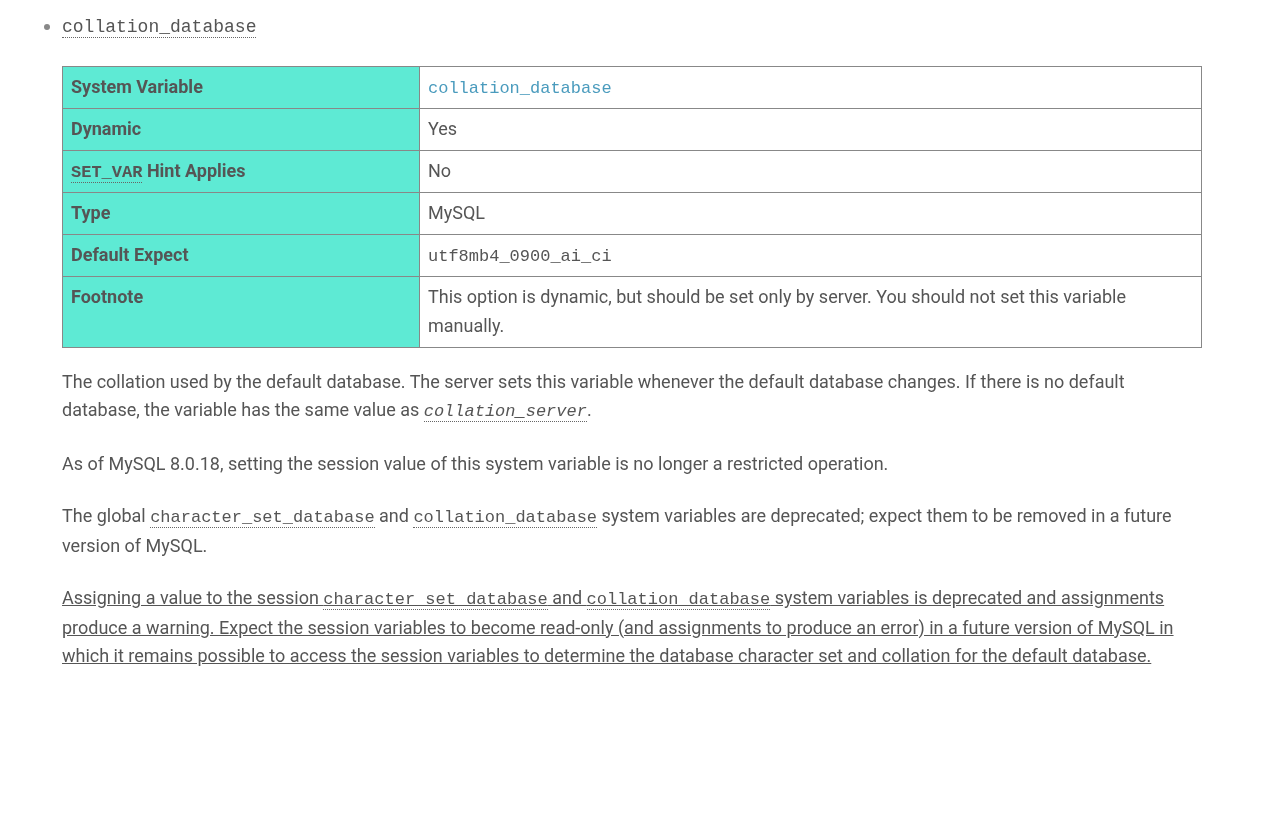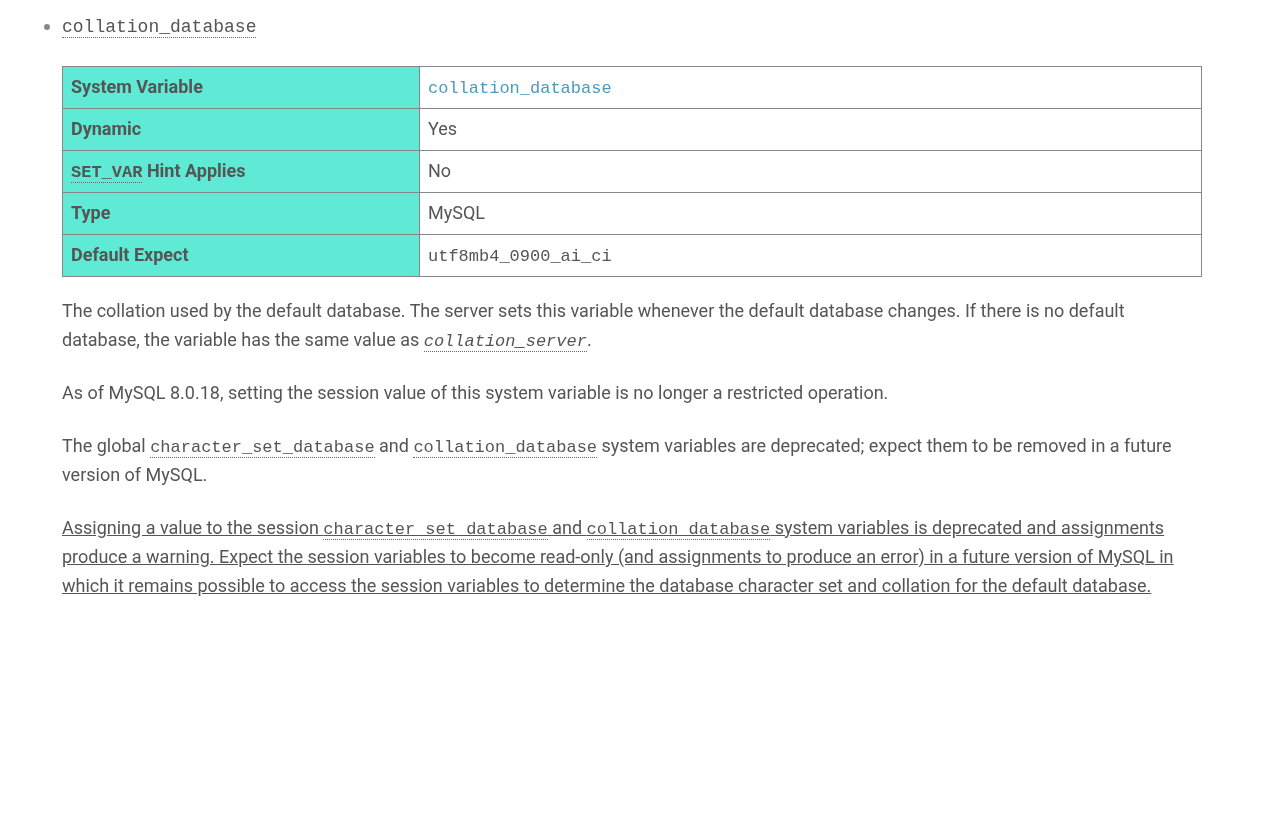--- a/index.html
+++ b/index.html
@@ -98,20 +98,24 @@
                 <td>No</td>
               </tr>
               <tr>
                 <th>Type</th>
                 <td>MySQL</td>
               </tr>
               <tr>
                 <th>Default Expect</th>
                 <td><code class="mono">utf8mb4_0900_ai_ci</code></td>
               </tr>
+              <tr>
+                <th>Footnote</th>
+                <td>This option is dynamic, but should be set only by server. You should not set this variable manually.</td>
+              </tr>
             </tbody>
         </table>
 
         <p class="body-text">
           <span>The collation used by the default database. The server sets this variable whenever the default database changes. If there is no default database, the variable has the same value as </span><a href="#" style="text-decoration:none;font-style:italic;"><code class="mono dotted">collation_server</code></a><span>.</span>
         </p>
 
         <p class="body-text">As of MySQL 8.0.18, setting the session value of this system variable is no longer a restricted operation.</p>
 
         <p class="body-text">

